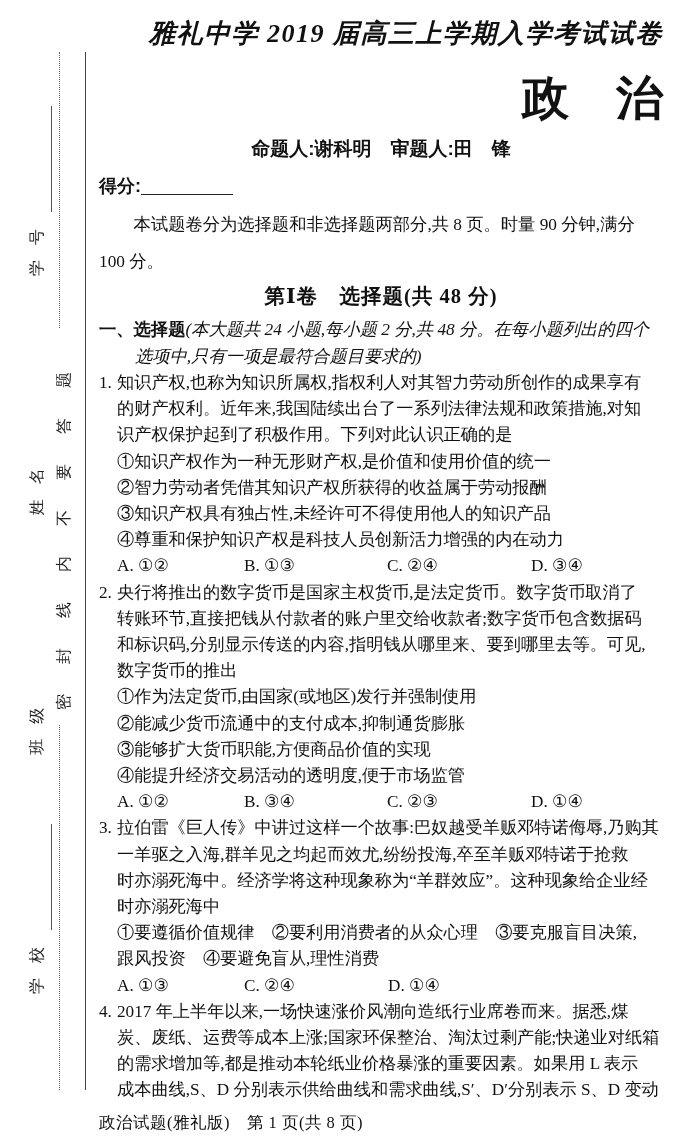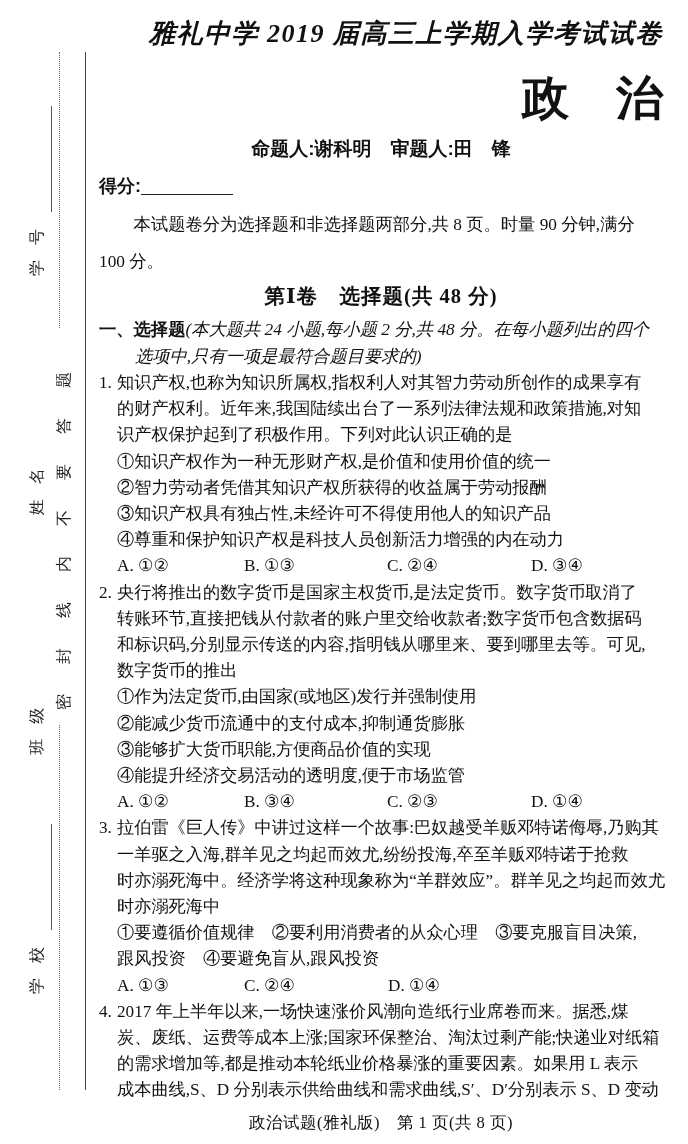--- a/index.html
+++ b/index.html
@@ -64,21 +64,21 @@
   .kai{font-style:italic;}
   .ind1{padding-left:36px;}
   .question{font-size:17.2px;line-height:26.2px;}
   .qline{white-space:nowrap;}
   .qcont{padding-left:18px;}
   .qnum{display:inline-block;width:18px;}
   .opts{display:flex;padding-left:18px;white-space:nowrap;}
   .opt0{width:127px;}
   .opt1{width:143px;}
   .opt2{width:144px;}
-  .page-footer{margin-top:8px;text-align:center;font-size:16.5px;letter-spacing:0.5px;}
+  .page-footer{margin-top:8px;font-size:16.5px;letter-spacing:0.5px;}
 </style>
 </head>
 <body>
 
 <div class="page">
 
   <div class="field-col">
     <span class="field-pair">
       <span class="flabel">学校</span>
       <span class="fblank"></span>
@@ -152,24 +152,24 @@
         <span class="opt0">A. ①②</span>
         <span class="opt1">B. ③④</span>
         <span class="opt2">C. ②③</span>
         <span class="opt3">D. ①④</span>
       </div>
     </div>
 
     <div class="question">
       <div class="qline"><span class="qnum">3.</span><span>拉伯雷《巨人传》中讲过这样一个故事:巴奴越受羊贩邓特诺侮辱,乃购其</span></div>
       <div class="qline qcont">一羊驱之入海,群羊见之均起而效尤,纷纷投海,卒至羊贩邓特诺于抢救</div>
-      <div class="qline qcont">时亦溺死海中。经济学将这种现象称为“羊群效应”。群羊见之均起而效尤</div>
+      <div class="qline qcont">时亦溺死海中。经济学将这种现象称为“羊群效应”。这种现象给企业经</div>
       <div class="qline qcont">时亦溺死海中</div>
       <div class="qline qcont">①要遵循价值规律　②要利用消费者的从众心理　③要克服盲目决策,</div>
-      <div class="qline qcont">跟风投资　④要避免盲从,跟风投资</div>
+      <div class="qline qcont">跟风投资　④要避免盲从,理性消费</div>
       <div class="opts">
         <span class="opt0">A. ①③</span>
         <span class="opt2">C. ②④</span>
         <span class="opt3">D. ①④</span>
       </div>
     </div>
 
     <div class="question">
       <div class="qline"><span class="qnum">4.</span><span>2017 年上半年以来,一场快速涨价风潮向造纸行业席卷而来。据悉,煤</span></div>
       <div class="qline qcont">炭、废纸、运费等成本上涨;国家环保整治、淘汰过剩产能;快递业对纸箱</div>

